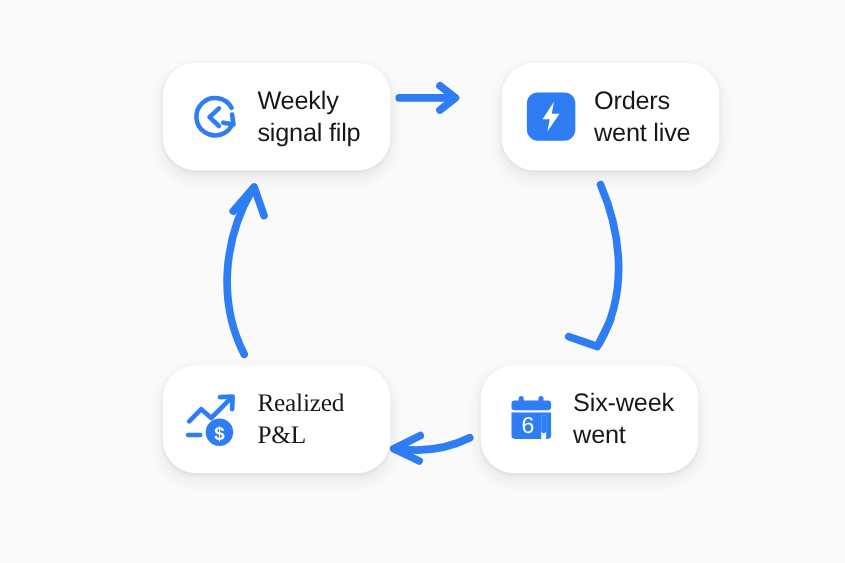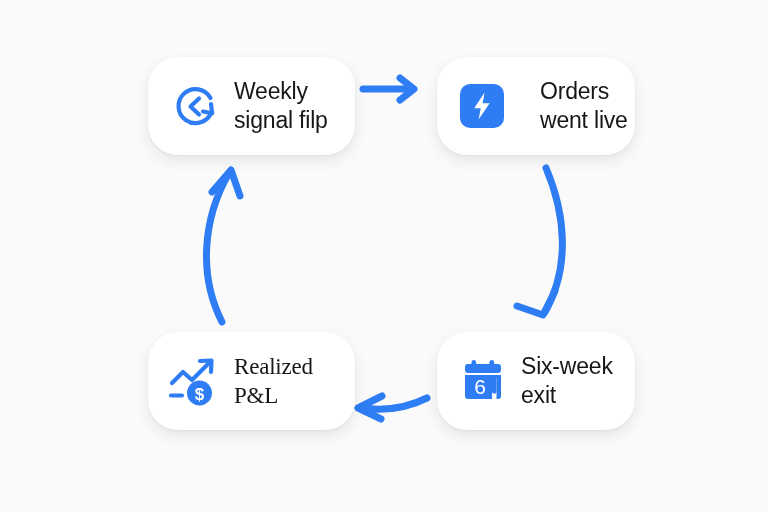--- a/index.html
+++ b/index.html
@@ -44,21 +44,21 @@
   .card-label {
     font-size: 23px;
     line-height: 1.28;
     color: #15171A;
     letter-spacing: -0.2px;
     white-space: pre-line;
   }
 
   
   #card-weekly-signal-flip { left: 148px; top: 57px;  width: 207px; height: 98px; }
-  #card-orders-went-live   { left: 437px; top: 57px;  width: 198px; height: 98px; gap: 19px; }
+  #card-orders-went-live   { left: 456px; top: 57px;  width: 198px; height: 98px; }
   #card-six-week-exit      { left: 437px; top: 332px; width: 198px; height: 98px; }
   #card-realized-pl        { left: 148px; top: 332px; width: 207px; height: 98px; }
 
   #card-weekly-signal-flip .card-icon { width: 52px; margin-left: 22px; }
   #card-weekly-signal-flip .card-label { margin-left: 12px; }
 
   #card-orders-went-live .card-icon { width: 46px; margin-left: 22px; }
   #card-orders-went-live .card-label { margin-left: 16px; }
 
   #card-six-week-exit .card-icon { width: 48px; margin-left: 22px; }
@@ -129,21 +129,21 @@
         <rect x="12.5" y="3" width="4.6" height="8" rx="2.3" fill="#2F7DF4"></rect>
         <rect x="30.5" y="3" width="4.6" height="8" rx="2.3" fill="#2F7DF4"></rect>
         <rect x="6" y="7" width="36" height="9" rx="3" fill="#2F7DF4"></rect>
         <path d="M 6 18 h 36 v 21 a 3 3 0 0 1 -3 3 h -30 a 3 3 0 0 1 -3 -3 Z" fill="#2F7DF4"></path>
         <rect x="33" y="21" width="4.5" height="21" fill="#FAFAFA"></rect>
         <path d="M 33 21 h 4.5 v 14 a 2.3 2.3 0 0 1 -4.5 0 Z" fill="#2F7DF4"></path>
         <text x="21" y="37" text-anchor="middle" font-family="Liberation Sans, sans-serif" font-size="21" fill="#FFFFFF">6</text>
       </svg>
     </span>
     <span class="card-label">Six-week
-exit</span>
+went</span>
   </div>
 
   <div class="card" id="card-realized-pl">
     <span class="card-icon">
       <svg width="58" height="54" viewBox="0 0 58 54">
         <g fill="none" stroke="#2F7DF4" stroke-width="4.2" stroke-linecap="round" stroke-linejoin="round">
           <path d="M 6 29 L 17 18 L 26 26 L 44 8"></path>
           <path d="M 34 7 L 45.5 6.5 L 45 18"></path>
           <path d="M 5 41.5 L 16 41.5"></path>
         </g>

